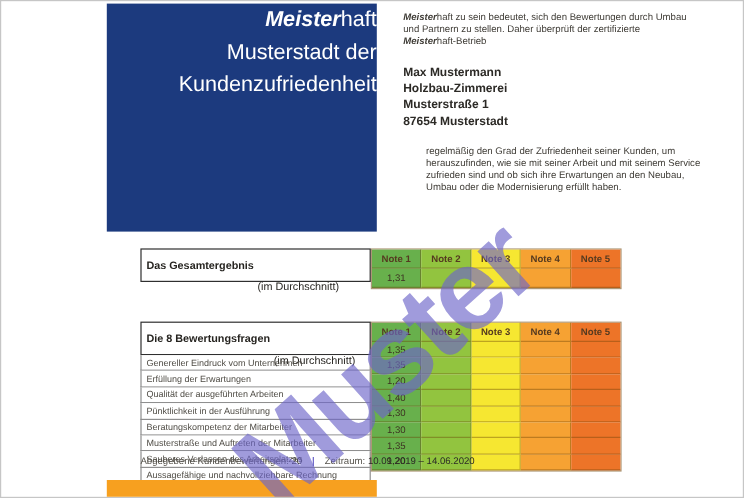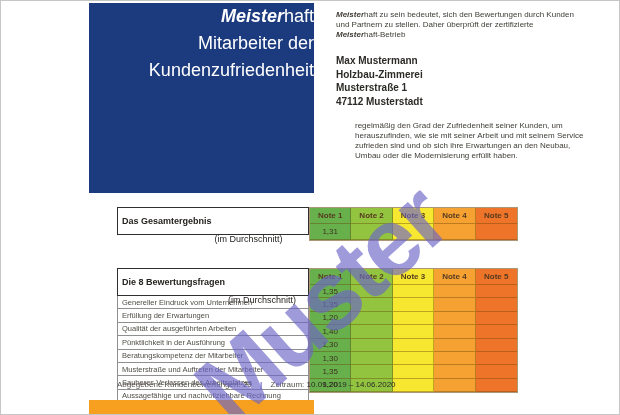--- a/index.html
+++ b/index.html
@@ -88,31 +88,31 @@
     z-index:5; pointer-events:none;
   }
 </style>
 </head>
 <body>
 
 <div class="page">
 
   <div class="blue-box">
     <div><span class="brand-emph">Meister</span><span>haft</span></div>
-    <div>Mitarbeiter der</div>
+    <div>Musterstadt der</div>
     <div>Kundenzufriedenheit</div>
   </div>
 
-  <div class="intro"><span class="bi">Meister</span><span>haft zu sein bedeutet, sich den Bewertungen durch Kunden und Partnern zu stellen. Daher überprüft der zertifizierte </span><span class="bi">Meister</span><span>haft-Betrieb</span></div>
+  <div class="intro"><span class="bi">Meister</span><span>haft zu sein bedeutet, sich den Bewertungen durch Umbau und Partnern zu stellen. Daher überprüft der zertifizierte </span><span class="bi">Meister</span><span>haft-Betrieb</span></div>
 
   <div class="recipient">
     <div>Max Mustermann</div>
     <div>Holzbau-Zimmerei</div>
     <div>Musterstraße 1</div>
-    <div>47112 Musterstadt</div>
+    <div>87654 Musterstadt</div>
   </div>
 
   <div class="body-text">regelmäßig den Grad der Zufriedenheit seiner Kunden, um herauszufinden, wie sie mit seiner Arbeit und mit seinem Service zufrieden sind und ob sich ihre Erwartungen an den Neubau, Umbau oder die Modernisierung erfüllt haben.</div>
 
   <div class="tbl t1">
     <div class="lbl-col">
       <div class="lbl-hdr">
           <span class="b">Das Gesamtergebnis</span>
           <span class="nrm">(im Durchschnitt)</span>
         </div>

